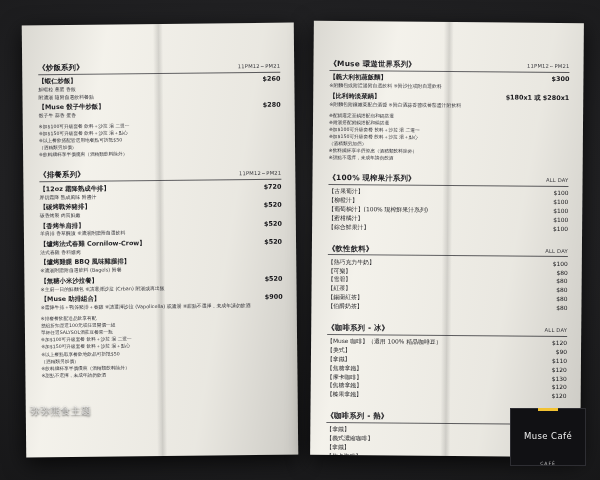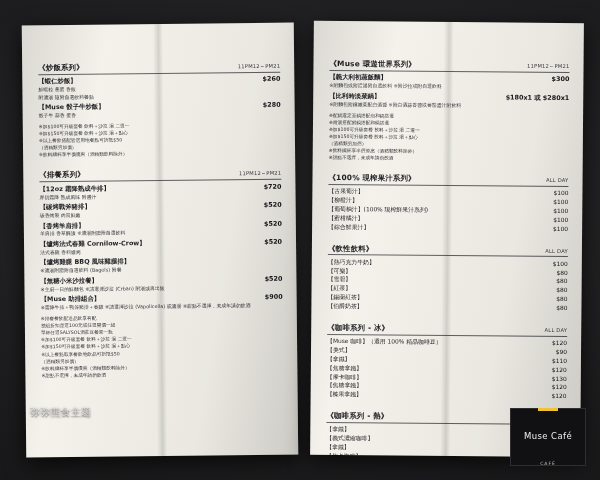--- a/index.html
+++ b/index.html
@@ -82,21 +82,21 @@
   
   #watermark{
     position:absolute;left:30px;bottom:62px;
     color:rgba(255,255,255,.62);
     font-size:9px;line-height:1.25;
     font-family:"DejaVu Sans Mono","Liberation Mono",monospace;
     text-shadow:0 1px 2px rgba(0,0,0,.8);
     letter-spacing:.2px;
   }
   #watermark .wm-cn{
-    font-family:Liberation Serif, serif;
+    font-family:Liberation Mono, monospace;
     font-size:10px;display:block;
   }
 
   
   #logo{
     position:absolute;right:14px;bottom:14px;
     width:74px;height:56px;
     background:#111114;
     border:1px solid #2e2e33;
     display:flex;flex-direction:column;align-items:center;justify-content:center;

